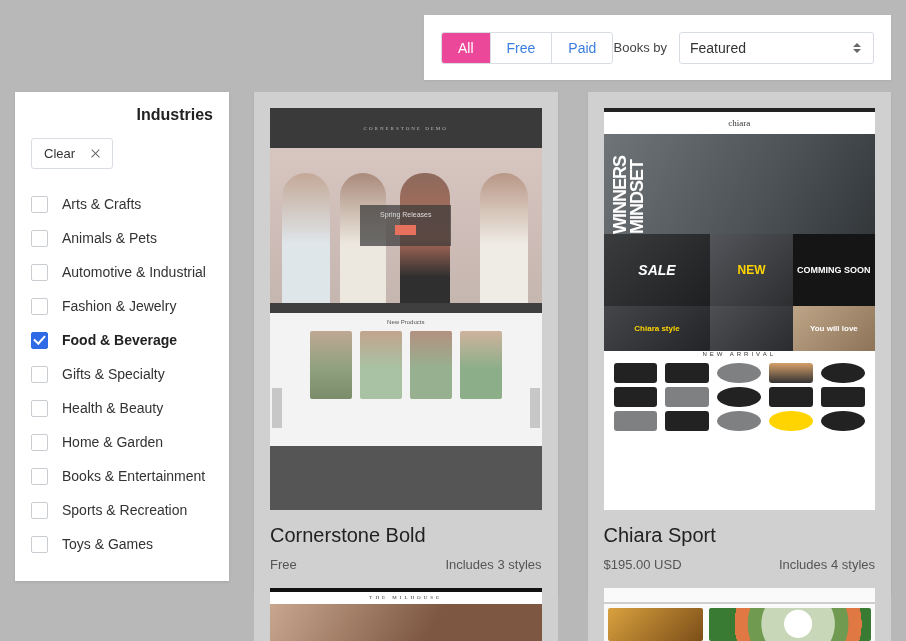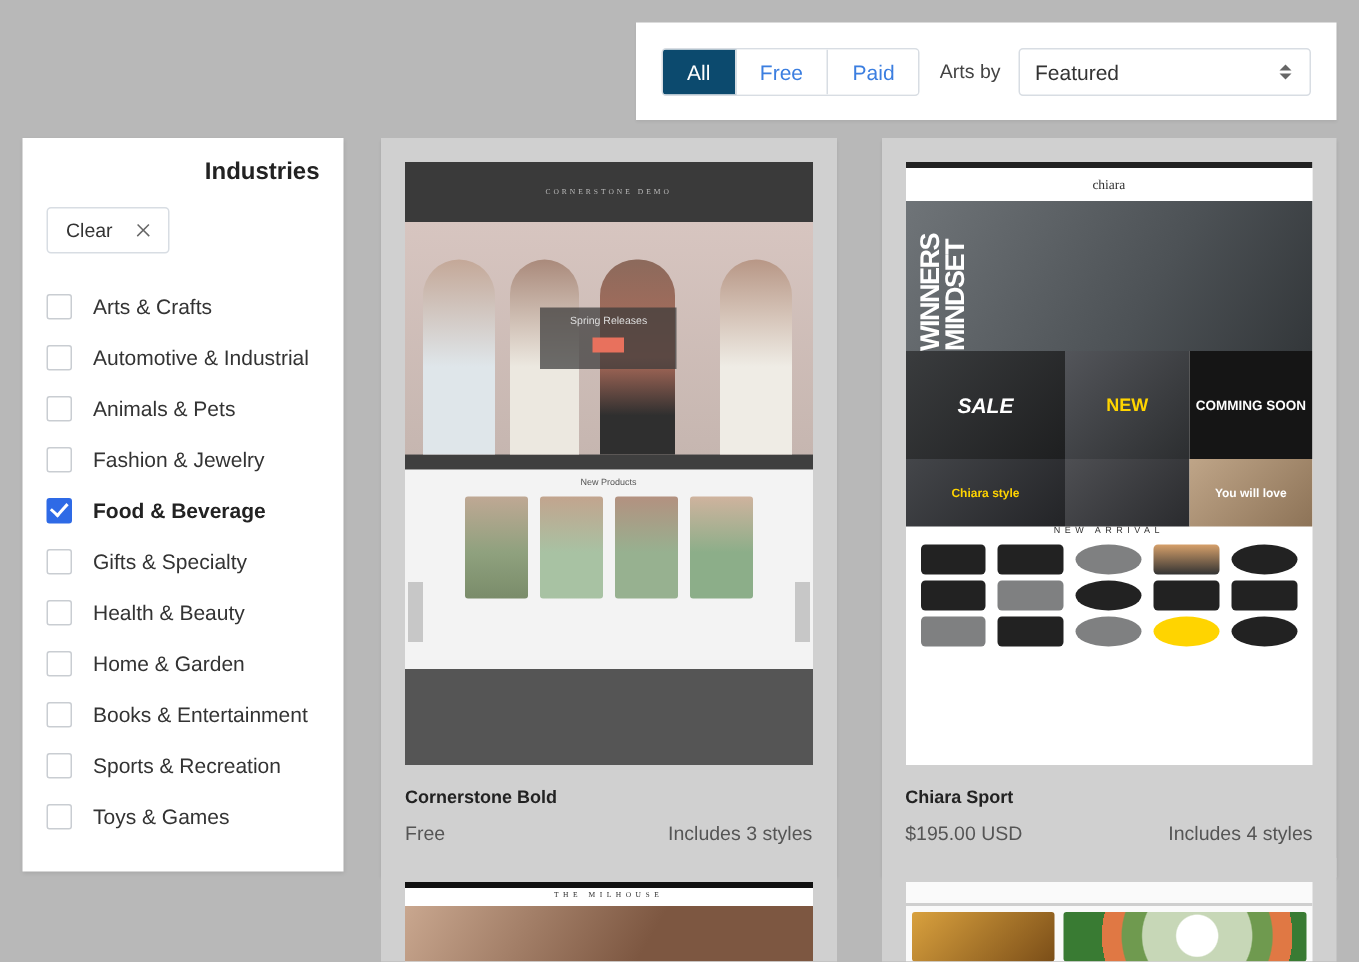--- a/index.html
+++ b/index.html
@@ -35,21 +35,21 @@
   .seg-btn {
     border: none;
     background: #fff;
     color: #3b7ee0;
     font-size: 14px;
     padding: 0 16px;
     cursor: pointer;
     border-right: 1px solid #d8dde3;
   }
   .seg-btn:last-child { border-right: none; }
-  .seg-btn.active { background: #0c4a6e; color: #fff; }
+  .seg-btn.active { background: #ec4899; color: #fff; }
   .sort-label {
     margin-left: auto;
     margin-right: 12px;
     font-size: 13px;
     color: #444;
   }
   .select {
     height: 32px;
     width: 195px;
     border: 1px solid #d8dde3;
@@ -173,21 +173,21 @@
     background: #d0d0d0;
     padding: 16px 16px 22px;
     box-shadow: 0 1px 2px rgba(0,0,0,0.08);
     cursor: pointer;
   }
   .card .thumb {
     width: 100%;
     height: 402px;
     margin-bottom: 14px;
   }
-  .card h4 { font-size: 12px; font-weight: 700; color: #222; }
+  .card h4 { font-size: 20px; font-weight: 400; color: #222; }
   .card .meta {
     display: flex;
     justify-content: space-between;
     margin-top: 10px;
     font-size: 13px;
     color: #555;
   }
 
   
   .peek-row {
@@ -331,45 +331,45 @@
 </style>
 </head>
 <body>
 
 <div class="top-bar">
   <div class="segmented">
     <button class="seg-btn active">All</button>
     <button class="seg-btn">Free</button>
     <button class="seg-btn">Paid</button>
   </div>
-  <span class="sort-label">Arts by</span>
+  <span class="sort-label">Books by</span>
   <div class="select">
     <span class="sel-label">Featured</span>
     <span class="sel-icon"></span>
   </div>
 </div>
 
 <aside class="sidebar">
   <h3>Industries</h3>
   <button class="clear-btn">
     <span>Clear</span>
     <span class="x-icon"></span>
   </button>
   <ul class="check-list" id="industry-list">
       <li class="check-item">
         <span class="chk"></span>
         <span>Arts &amp; Crafts</span>
       </li>
       <li class="check-item">
         <span class="chk"></span>
+        <span>Animals &amp; Pets</span>
+      </li>
+      <li class="check-item">
+        <span class="chk"></span>
         <span>Automotive &amp; Industrial</span>
-      </li>
-      <li class="check-item">
-        <span class="chk"></span>
-        <span>Animals &amp; Pets</span>
       </li>
       <li class="check-item">
         <span class="chk"></span>
         <span>Fashion &amp; Jewelry</span>
       </li>
       <li class="check-item sel">
         <span class="chk checked"></span>
         <span>Food &amp; Beverage</span>
       </li>
       <li class="check-item">

